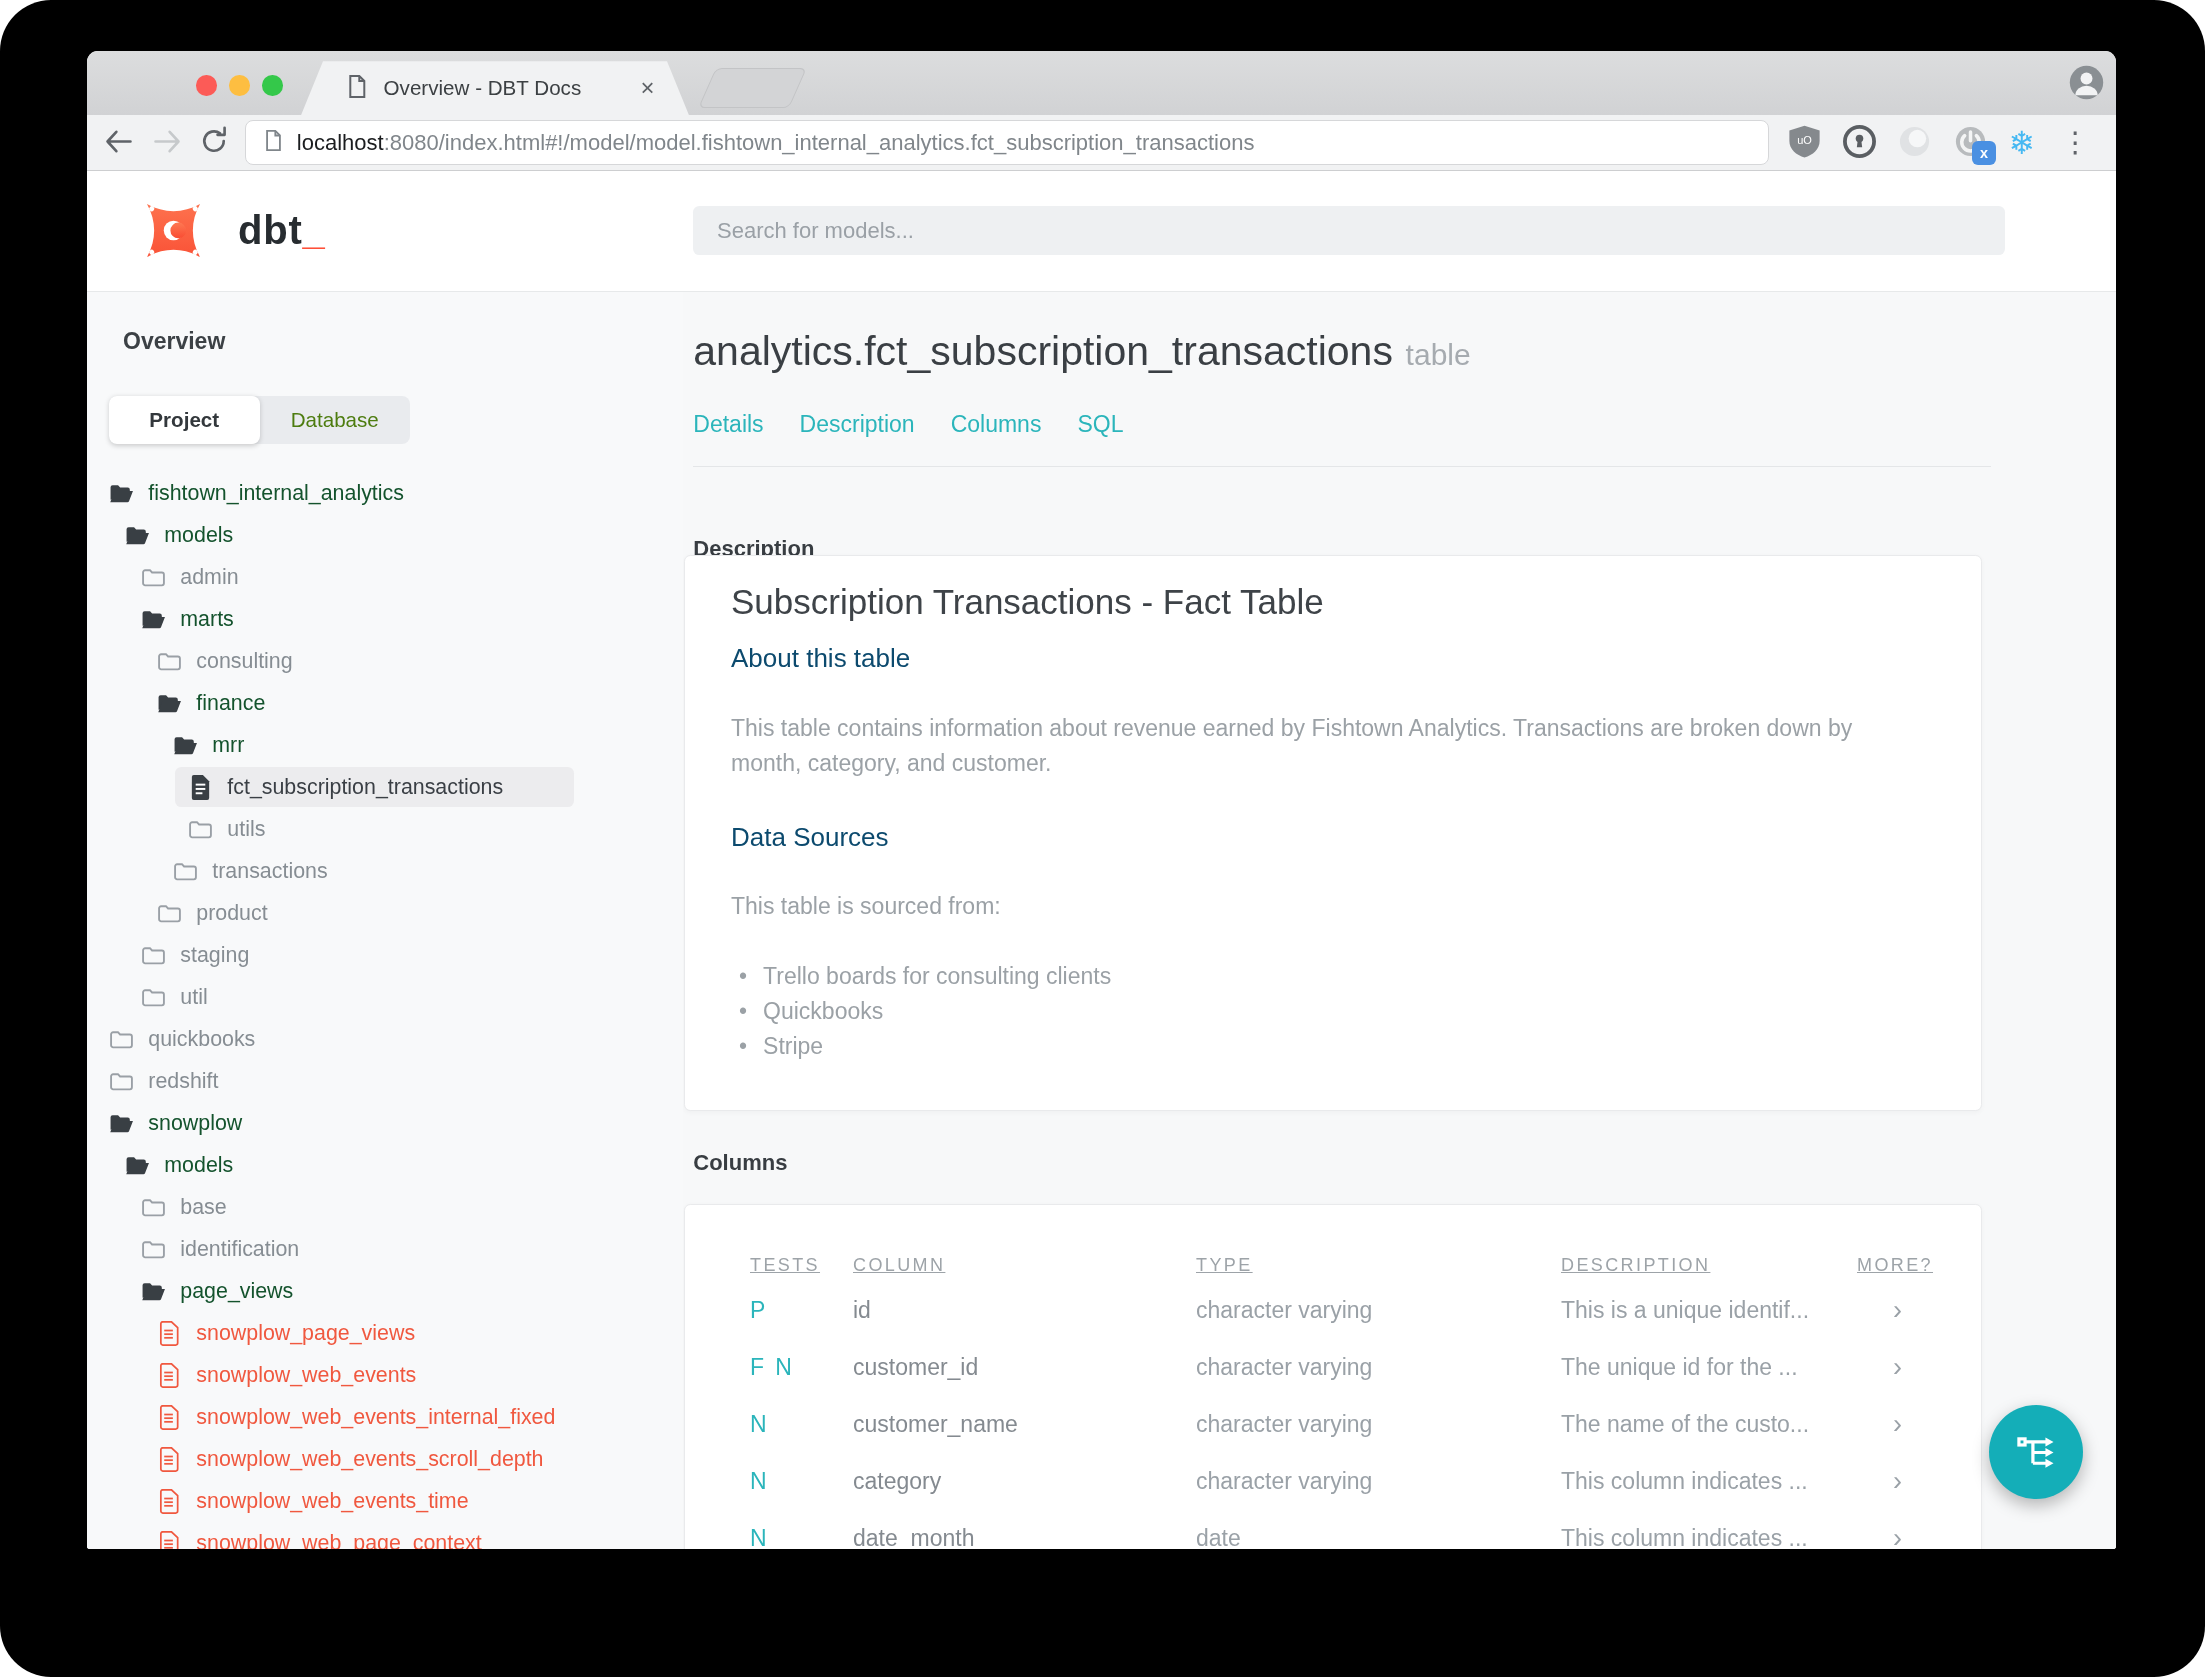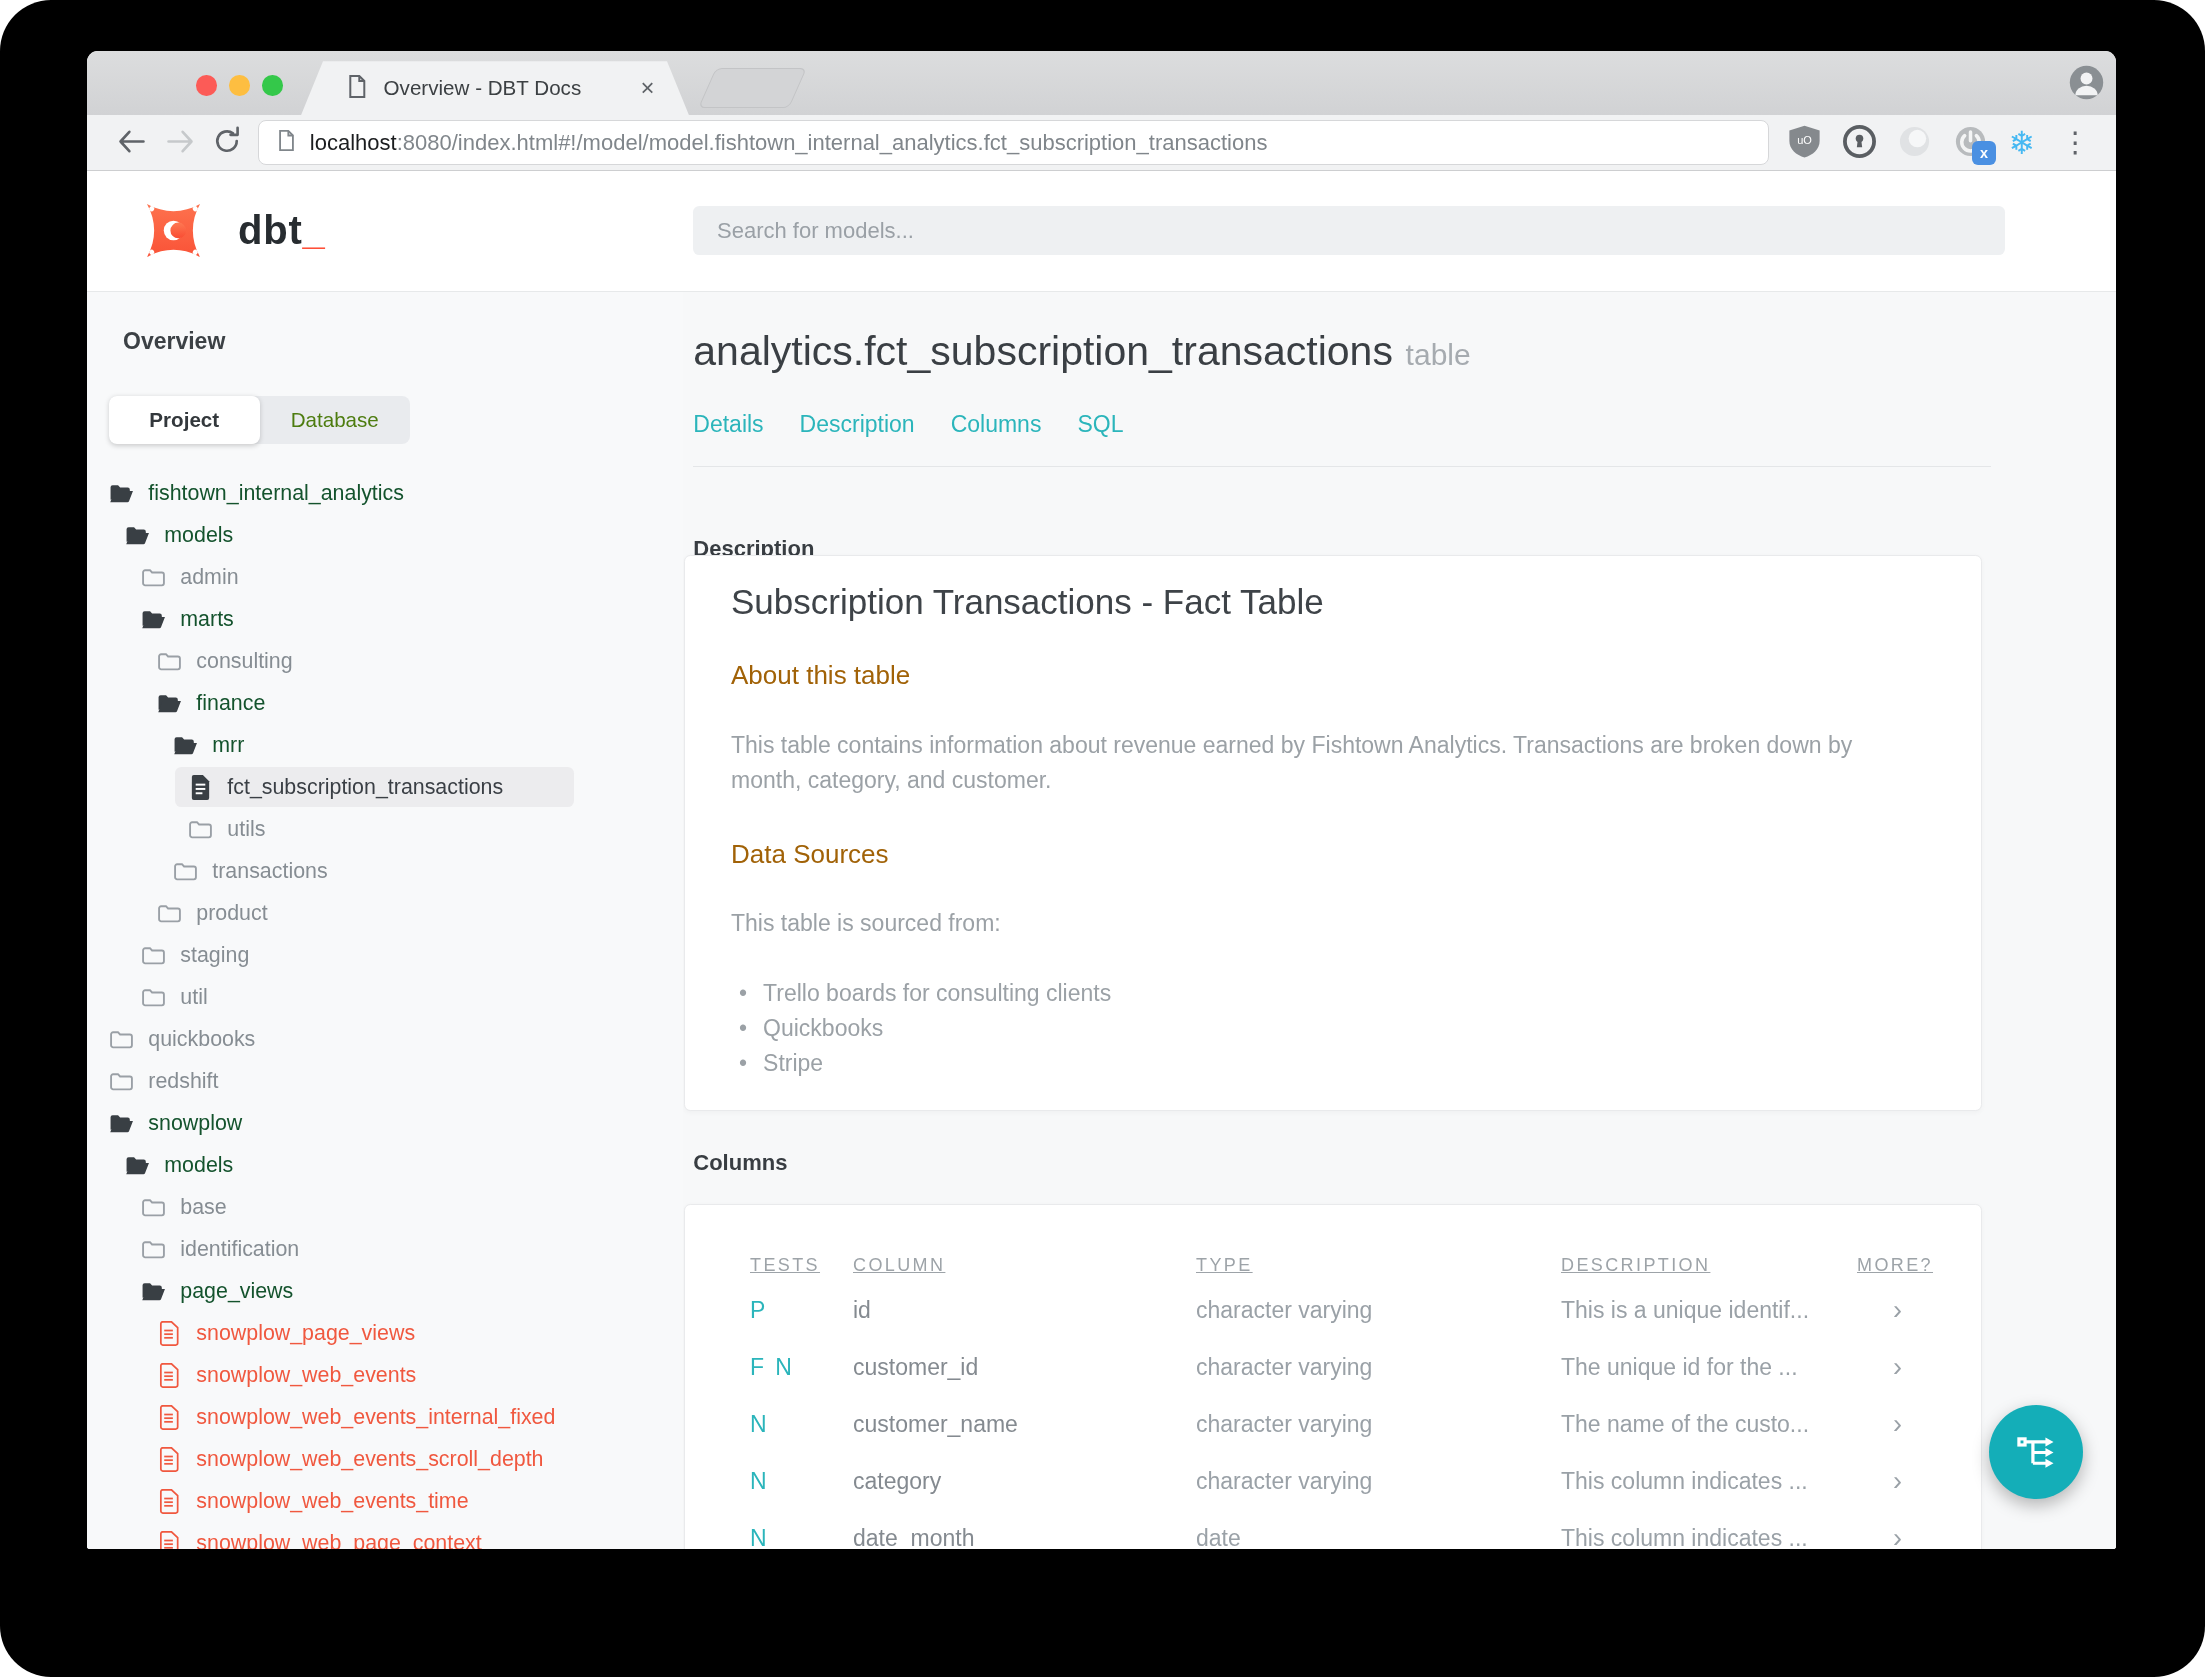--- a/index.html
+++ b/index.html
@@ -16,21 +16,21 @@
   .t-green{left:175px;background:#34c84a;}
   .tab{position:absolute;left:214px;top:10.3px;width:388px;height:54px;background:#f1f2f3;
     clip-path:polygon(0 100%,22px 0,calc(100% - 22px) 0,100% 100%);display:flex;align-items:center;}
   .tab .fav{margin-left:46px;flex:none;}
   .tab .ttl{margin-left:16px;font-size:20.6px;color:#3c4043;white-space:nowrap;overflow:hidden;width:238px;}
   .tab .cls{margin-left:19px;font-size:24px;color:#5f6368;line-height:1;}
   .newtab{position:absolute;left:620px;top:17.4px;width:89px;height:38px;background:#d3d4d6;
     border:1.6px solid #c3c4c6;border-radius:6.3px;transform:skewX(-24deg);}
   .avatar{position:absolute;left:1982px;top:14.3px;}
   .toolbar{height:55px;flex:none;background:#f1f2f3;border-bottom:1.6px solid #cdced0;
-    display:flex;align-items:center;padding:0 22px 0 13px;}
+    display:flex;align-items:center;padding:0 22px 0 0;}
   .navbtn{flex:none;margin-left:17.4px;}
   .urlbar{flex:1;height:43px;margin:0 19px 0 16px;background:#fff;border:1.6px solid #d6d7d9;
     border-radius:8px;display:flex;align-items:center;padding:0 17.4px;min-width:0;}
   .urlbar .u-ic{flex:none;margin-right:14.3px;}
   .url{font-size:22px;white-space:nowrap;overflow:hidden;color:#80868b;}
   .url b{color:#1b1d1f;font-weight:400;}
   .ext{display:flex;align-items:center;gap:20.6px;flex:none;}
   .snow{font-size:32px;color:#45b8f2;line-height:1;}
   .dots{font-size:28.5px;color:#5f6368;line-height:1;padding:0 4.8px;}
 
@@ -76,21 +76,21 @@
   .m-nav{position:absolute;left:10.3px;top:119px;display:flex;gap:36px;}
   .m-nav a{font-size:23px;color:var(--c-teal,#2bb5bb);text-decoration:none;cursor:pointer;}
   .m-hr{position:absolute;left:10.3px;top:174px;width:1298px;border-top:1.6px solid #e4e6e8;}
   .sec-label{position:absolute;left:10.3px;font-size:22px;font-weight:700;color:#383d42;}
   .lbl-desc{top:244px;}
   .lbl-cols{top:858px;}
   .card{position:absolute;left:1px;width:1298px;background:#fff;border:1.6px solid #e9eaec;
     border-radius:6.3px;box-sizing:border-box;box-shadow:0 1.6px 4.8px rgba(0,0,0,.03);}
   .card-doc{top:263px;height:556px;padding:0 46px;overflow:hidden;}
   .card-doc h1{margin:24px 0 0;font-size:35px;line-height:43px;font-weight:400;color:#3e4348;}
-  .card-doc h2{margin:36px 0 0;font-size:26px;line-height:33px;font-weight:400;color:#a16207;}
+  .card-doc h2{margin:19px 0 0;font-size:26px;line-height:33px;font-weight:400;color:#0c4a6e;}
   .card-doc h2.ds{margin-top:40px;}
   .card-doc p{margin:36px 0 0;font-size:23px;line-height:35px;color:#9ba1a6;max-width:1157px;}
   .card-doc p.src{margin-top:35px;}
   .card-doc ul{margin:35px 0 0;padding:0;list-style:none;}
   .card-doc li{font-size:23px;line-height:35px;color:#9ba1a6;}
   .card-doc li::before{content:"•";margin:0 16px 0 8px;color:#9ba1a6;}
   .card-cols{top:912px;height:523px;padding:0 46px;overflow:hidden;}
   .thead,.trow{display:grid;grid-template-columns:103px 343px 365px 296px 1fr;align-items:center;margin-left:19px;}
   .thead{margin-top:49px;height:22px;font-size:18px;letter-spacing:2.4px;color:#9da3a8;text-decoration:underline;}
   .trow{height:57px;font-size:23px;}

